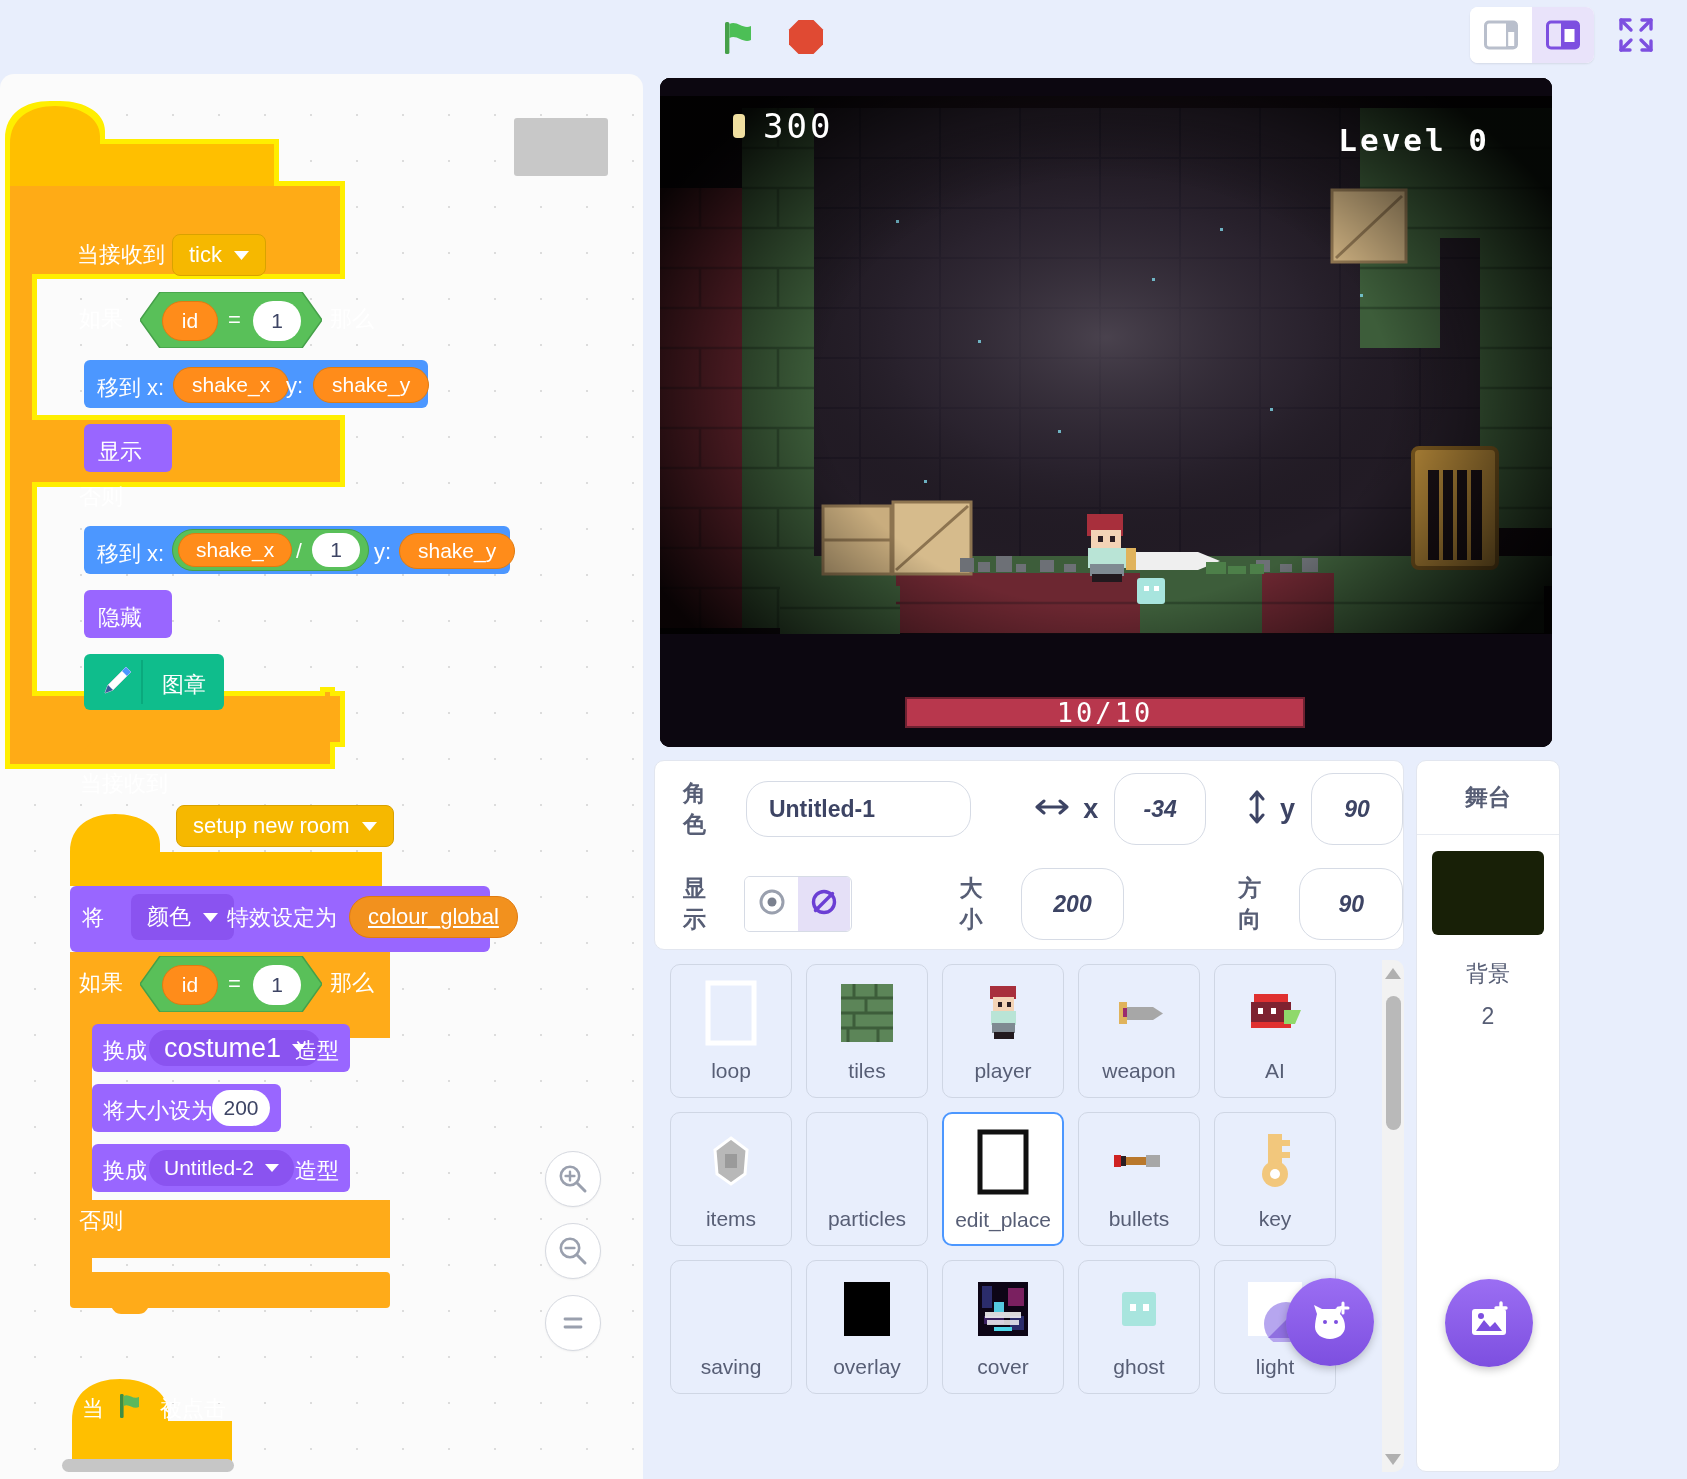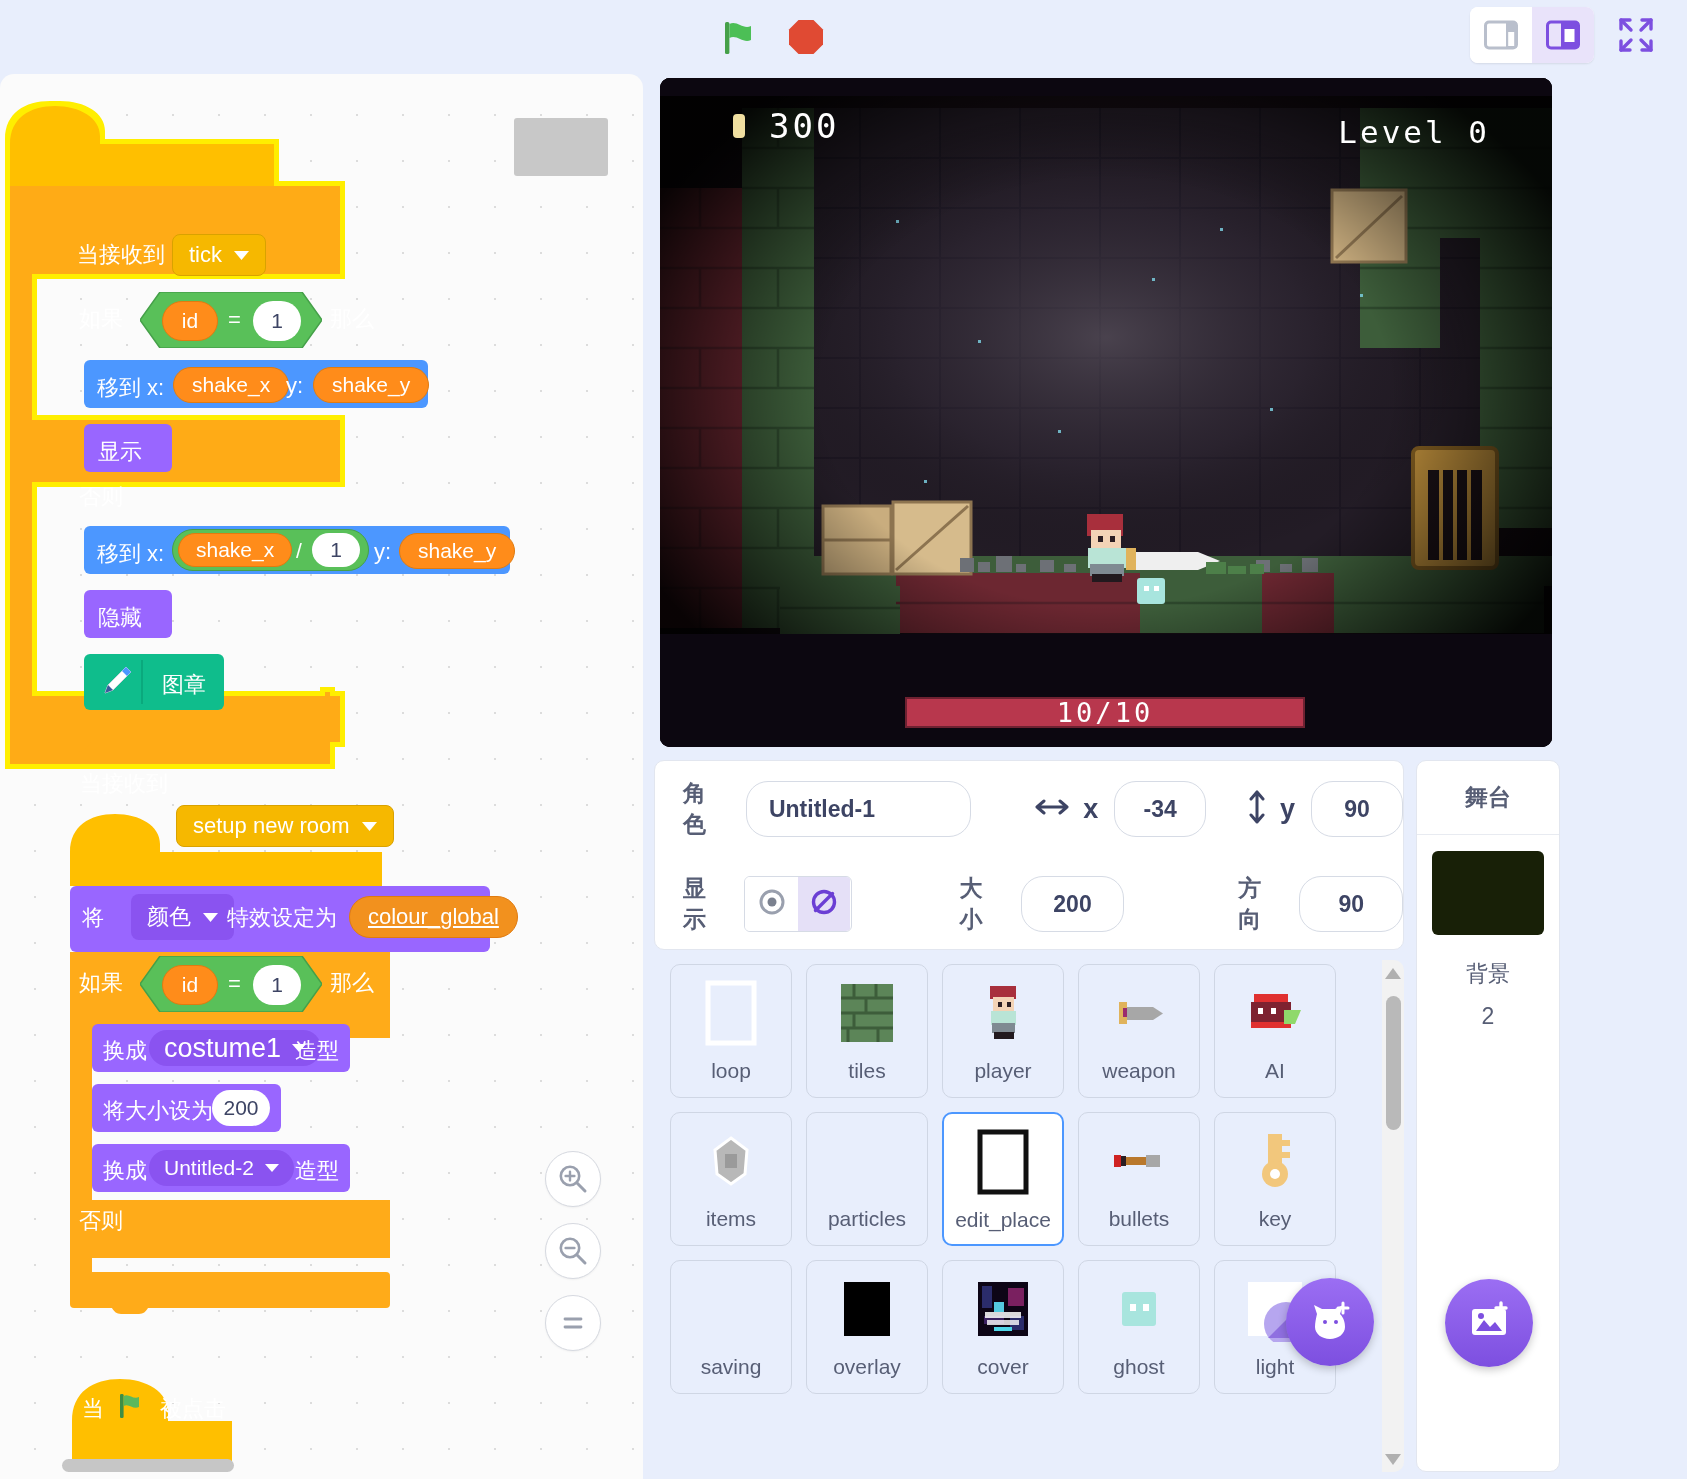--- a/index.html
+++ b/index.html
@@ -50,21 +50,21 @@
   .lower { position:absolute; left:654px; top:760px; width:1033px; height:719px; }
   .sprite-panel { position:absolute; left:0px; top:0px; width:750px; height:712px; }
   .info-card { position:absolute; left:0; top:0; width:750px; height:190px; background:#fff;
      border:1px solid #e2e6ef; border-radius:10px; }
   .row1 { position:absolute; left:0; top:0; width:100%; height:96px; display:flex; align-items:center; }
   .row2 { position:absolute; left:0; top:96px; width:100%; height:94px; display:flex; align-items:center; }
   .lbl { font-size:23px; color:#575e75; font-weight:bold; }
   .pill { border:1px solid #d6dbe5; border-radius:22px; background:#fff; color:#3d4464;
      font-weight:bold; font-size:23px; display:flex; align-items:center; }
   .pill.name { width:230px; height:56px; padding-left:22px; }
-  .pill.num { width:94px; height:56px; justify-content:center; }
+  .pill.num { width:94px; height:72px; justify-content:center;font-style:italic; }
   .axis-ico { font-size:27px; color:#3d4464; font-weight:bold; }
   .vis-group { display:flex; border:1px solid #d6dbe5; border-radius:6px; overflow:hidden; height:56px; }
   .vis-btn { width:56px; height:54px; display:flex; align-items:center; justify-content:center; background:#fff; cursor:pointer; }
   .vis-btn.sel { background:#e5e0f7; }
 
   .sprite-grid-wrap { position:absolute; left:0; top:200px; width:750px; height:512px;
       background:#e8eefc; border-radius:10px; overflow:hidden; }
   .sprite-grid { position:absolute; left:16px; top:4px; width:690px;
       display:flex; flex-wrap:wrap; gap:14px; }
   .sprite-tile { width:122px; height:134px; border:1px solid #cfd6e4; border-radius:10px;
@@ -471,25 +471,25 @@
           <rect x="398" y="352" width="3" height="3"></rect>
         <rect x="264" y="402" width="3" height="3"></rect>
           <rect x="560" y="150" width="3" height="3"></rect>
       </g>
 
       <rect width="892" height="669" fill="url(#vig)"></rect>
       <rect x="0" y="0" width="892" height="18" fill="#0c0710"></rect>
       <rect x="0" y="556" width="892" height="113" fill="#0c0710"></rect>
     </svg>
 
-    <div style="position:absolute; left:73px; top:28px; display:flex; align-items:center; gap:24px;">
+    <div style="position:absolute; left:73px; top:28px; display:flex; align-items:center; gap:18px;">
       <div style="width:12px; height:24px; background:#f0dfa0; border-radius:4px;"></div>
       <span style="font-family:'DejaVu Sans Mono',monospace; font-size:34px; color:#fff; letter-spacing:3px;">300</span>
     </div>
-    <div style="position:absolute; right:62px; top:36px; font-family:'DejaVu Sans Mono',monospace; font-size:31px; color:#fff; letter-spacing:3px;">Level 0</div>
+    <div style="position:absolute; right:62px; top:44px; font-family:'DejaVu Sans Mono',monospace; font-size:31px; color:#fff; letter-spacing:3px;font-weight:bold;">Level 0</div>
     <div style="position:absolute; left:245px; top:619px; width:400px; height:31px; background:#b8374d; border:2px solid #6e2131; display:flex; align-items:center; justify-content:center;">
       <span style="font-family:'DejaVu Sans Mono',monospace; font-size:27px; color:#fff; letter-spacing:3px;">10/10</span>
     </div>
   </div>
 
   <div class="lower">
 
     <div class="sprite-panel">
 
       <div class="info-card">

